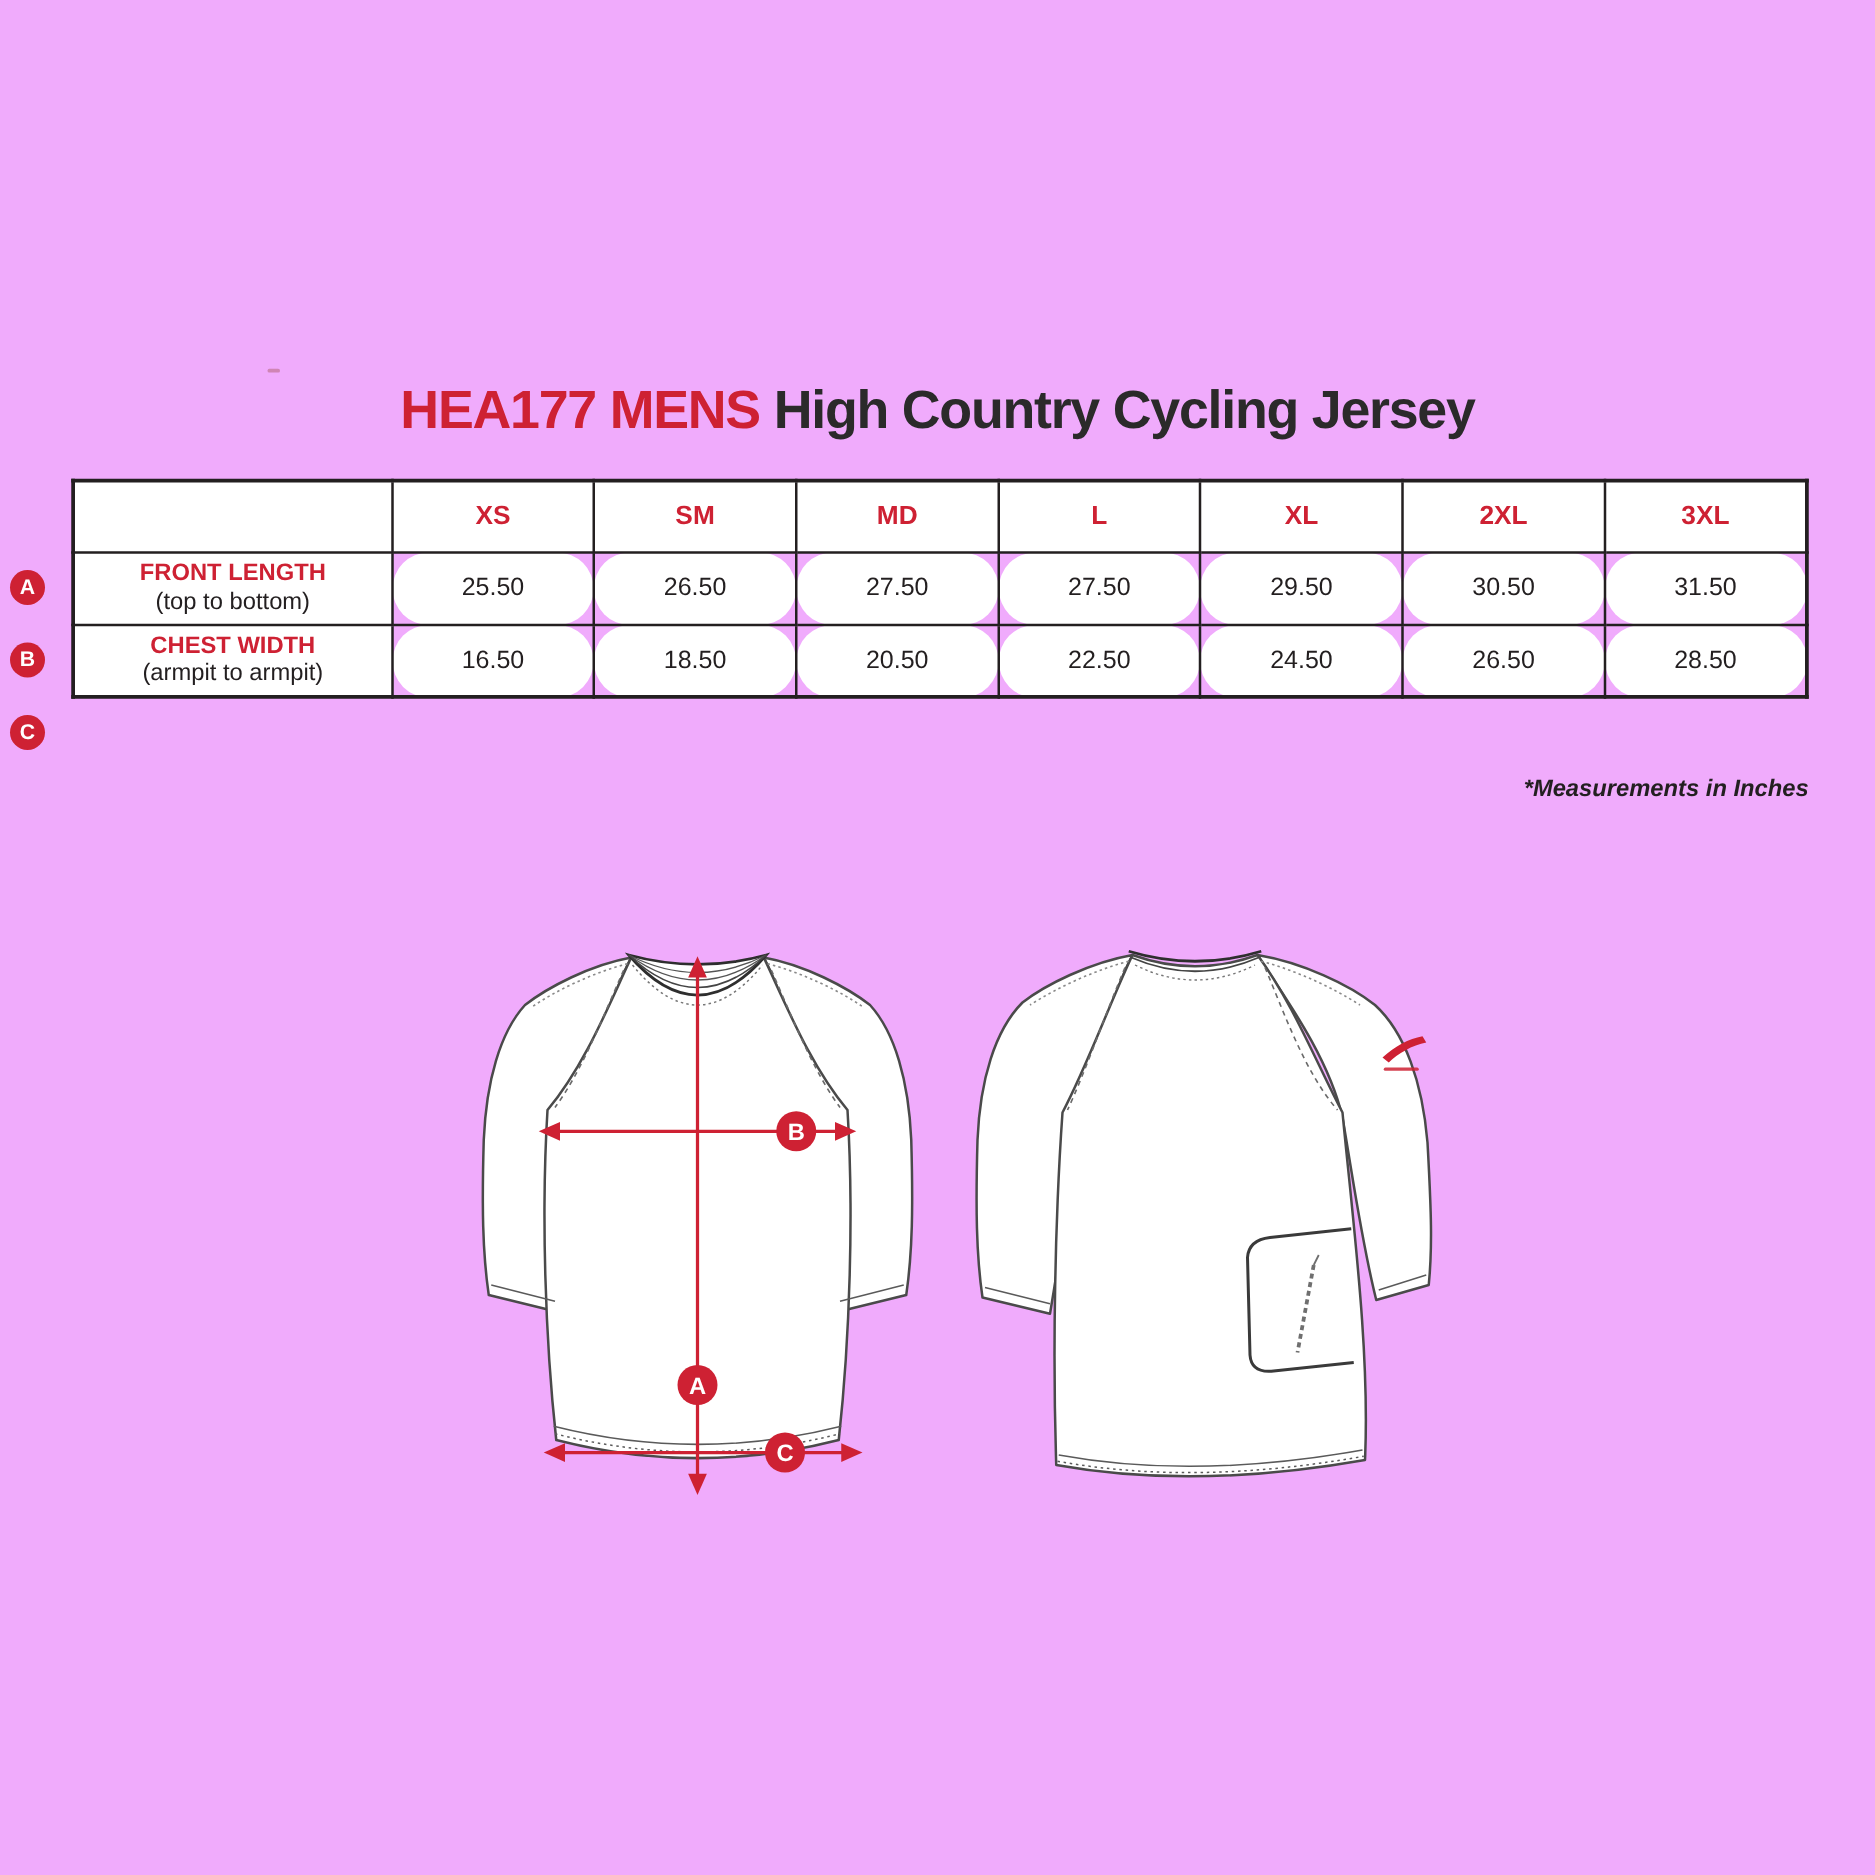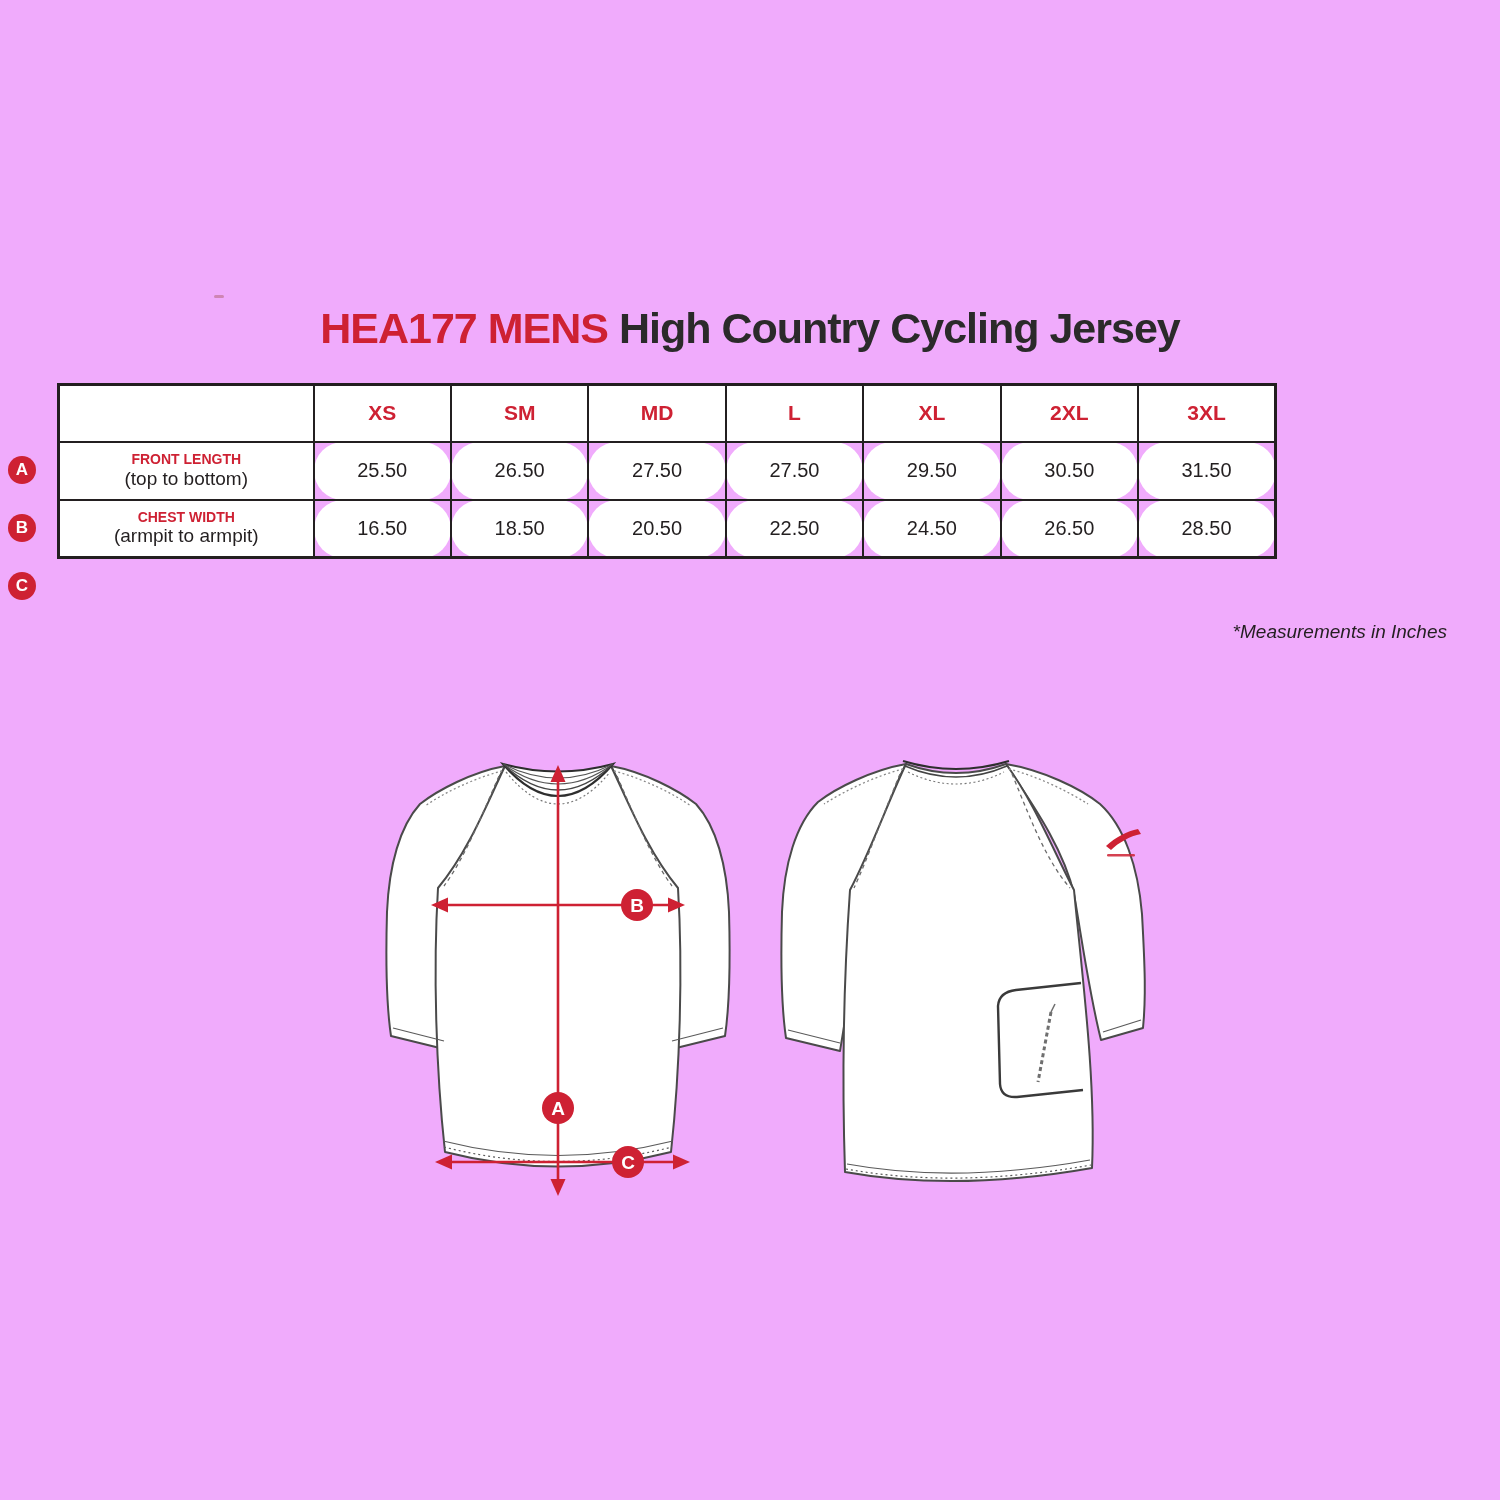--- a/index.html
+++ b/index.html
@@ -11,43 +11,43 @@
   .title{
     position:absolute;left:0;top:304px;width:100%;text-align:center;
     font-size:43px;font-weight:bold;letter-spacing:-1px;color:#2b2a2a;white-space:nowrap;
   }
   .title .code{color:#ce2133;}
   
   .artifact{position:absolute;left:214px;top:295px;width:10px;height:3px;background:#a7565e;opacity:.45;border-radius:2px;}
   
   .chart-wrap{position:absolute;left:57px;top:383px;width:1390px;}
   table.size{
-    border-collapse:collapse;table-layout:fixed;width:1220px;
+    border-collapse:collapse;table-layout:fixed;width:1390px;
     border:3px solid #231f20;
   }
   table.size th,table.size td{
     border:2px solid #231f20;text-align:center;vertical-align:middle;
     padding:0;background:#fff;
   }
   table.size thead tr{height:57px;}
   table.size tbody tr{height:58px;}
   th.sizecol{color:#ce2133;font-size:21px;font-weight:bold;}
   th.rowhead{text-align:left;padding-left:9px;line-height:1.18;}
-  th.rowhead .rl{display:block;color:#ce2133;font-weight:bold;font-size:14px;}
+  th.rowhead .rl{display:block;color:#ce2133;font-weight:bold;font-size:19px;}
   th.rowhead .rs{display:block;color:#231f20;font-weight:normal;font-size:19px;}
   td.val{font-size:20px;color:#231f20;font-weight:normal;border-radius:29px;}
   
   .badge{
     position:absolute;left:8px;width:28px;height:28px;border-radius:50%;
     background:#ce2133;color:#fff;font-weight:bold;font-size:17px;line-height:28px;
     text-align:center;
   }
   #badge-a{top:456px;} #badge-b{top:514px;} #badge-c{top:572px;}
   .footnote{
-    position:absolute;right:53px;top:621px;font-size:19px;font-weight:normal;
+    position:absolute;right:53px;top:621px;font-size:19px;font-weight:bold;
     font-style:italic;color:#231f20;
   }
   
   .front-svg{position:absolute;left:378px;top:740px;}
   .back-svg{position:absolute;left:766px;top:740px;}
   svg text.marker-letter{
     font-family:"Liberation Sans", sans-serif;font-size:19px;font-weight:bold;fill:#ffffff;
   }
 </style>
 </head>

